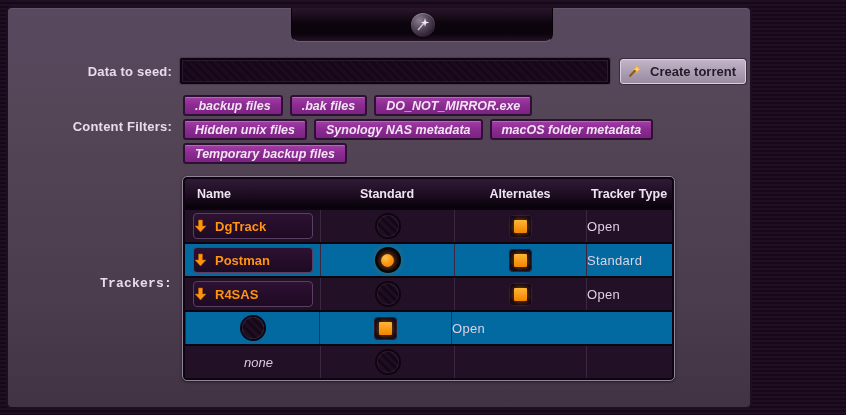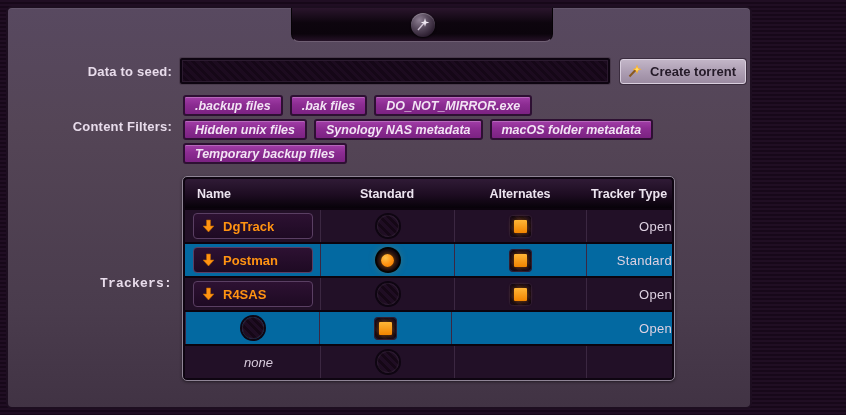--- a/index.html
+++ b/index.html
@@ -74,26 +74,26 @@
   .thead { display:flex; height:29px; align-items:center;
     background:linear-gradient(180deg,#301b36 0%,#1d0c21 55%,#070209 100%);
     border-radius:3px 3px 0 0;
     color:#ece4ef; font-size:12.5px; font-weight:bold; }
   .trow { display:flex; height:34px; border-top:2px solid #0b030d; align-items:center; }
   .trow.odd  { background:#221027; }
   .trow.even { background:#0369a1; }
   .c-name { width:135px; display:flex; align-items:center; padding-left:8px; }
   .c-prim { width:134px; display:flex; justify-content:center; }
   .c-alt  { width:132px; display:flex; justify-content:center; }
-  .c-type { flex:1; display:flex; justify-content:flex-end; }
+  .c-type { flex:1; display:flex; justify-content:flex-start; }
   .trow .c-prim, .trow .c-alt, .trow .c-type { align-self:stretch; align-items:center; border-left:1px solid #3b2741; }
   .thead .c-name { padding-left:12px; }
   .thead .c-prim, .thead .c-alt, .thead .c-type { justify-content:center; }
   .tracker-btn {
-    width:120px; height:26px; display:flex; align-items:center; gap:8px; padding-left:8px;
+    width:120px; height:26px; display:flex; align-items:center; gap:8px; padding-left:0;
     background:linear-gradient(180deg,#2d1132 0%,#1e0a23 100%);
     border:1px solid #5a3f63; border-radius:4px;
     color:#ff9312; font-size:13px; font-weight:bold; cursor:pointer;
   }
   .type-text { color:#ded2e2; font-size:13px; letter-spacing:.3px; }
   .none-text { color:#d8cbdc; font-size:13px; font-style:italic; width:135px; text-align:center;padding-left:12px; }
   
   .radio {
     width:22px; height:22px; border-radius:50%;
     background:repeating-linear-gradient(45deg,#1f0d23 0 3px,#150716 3px 6px);

